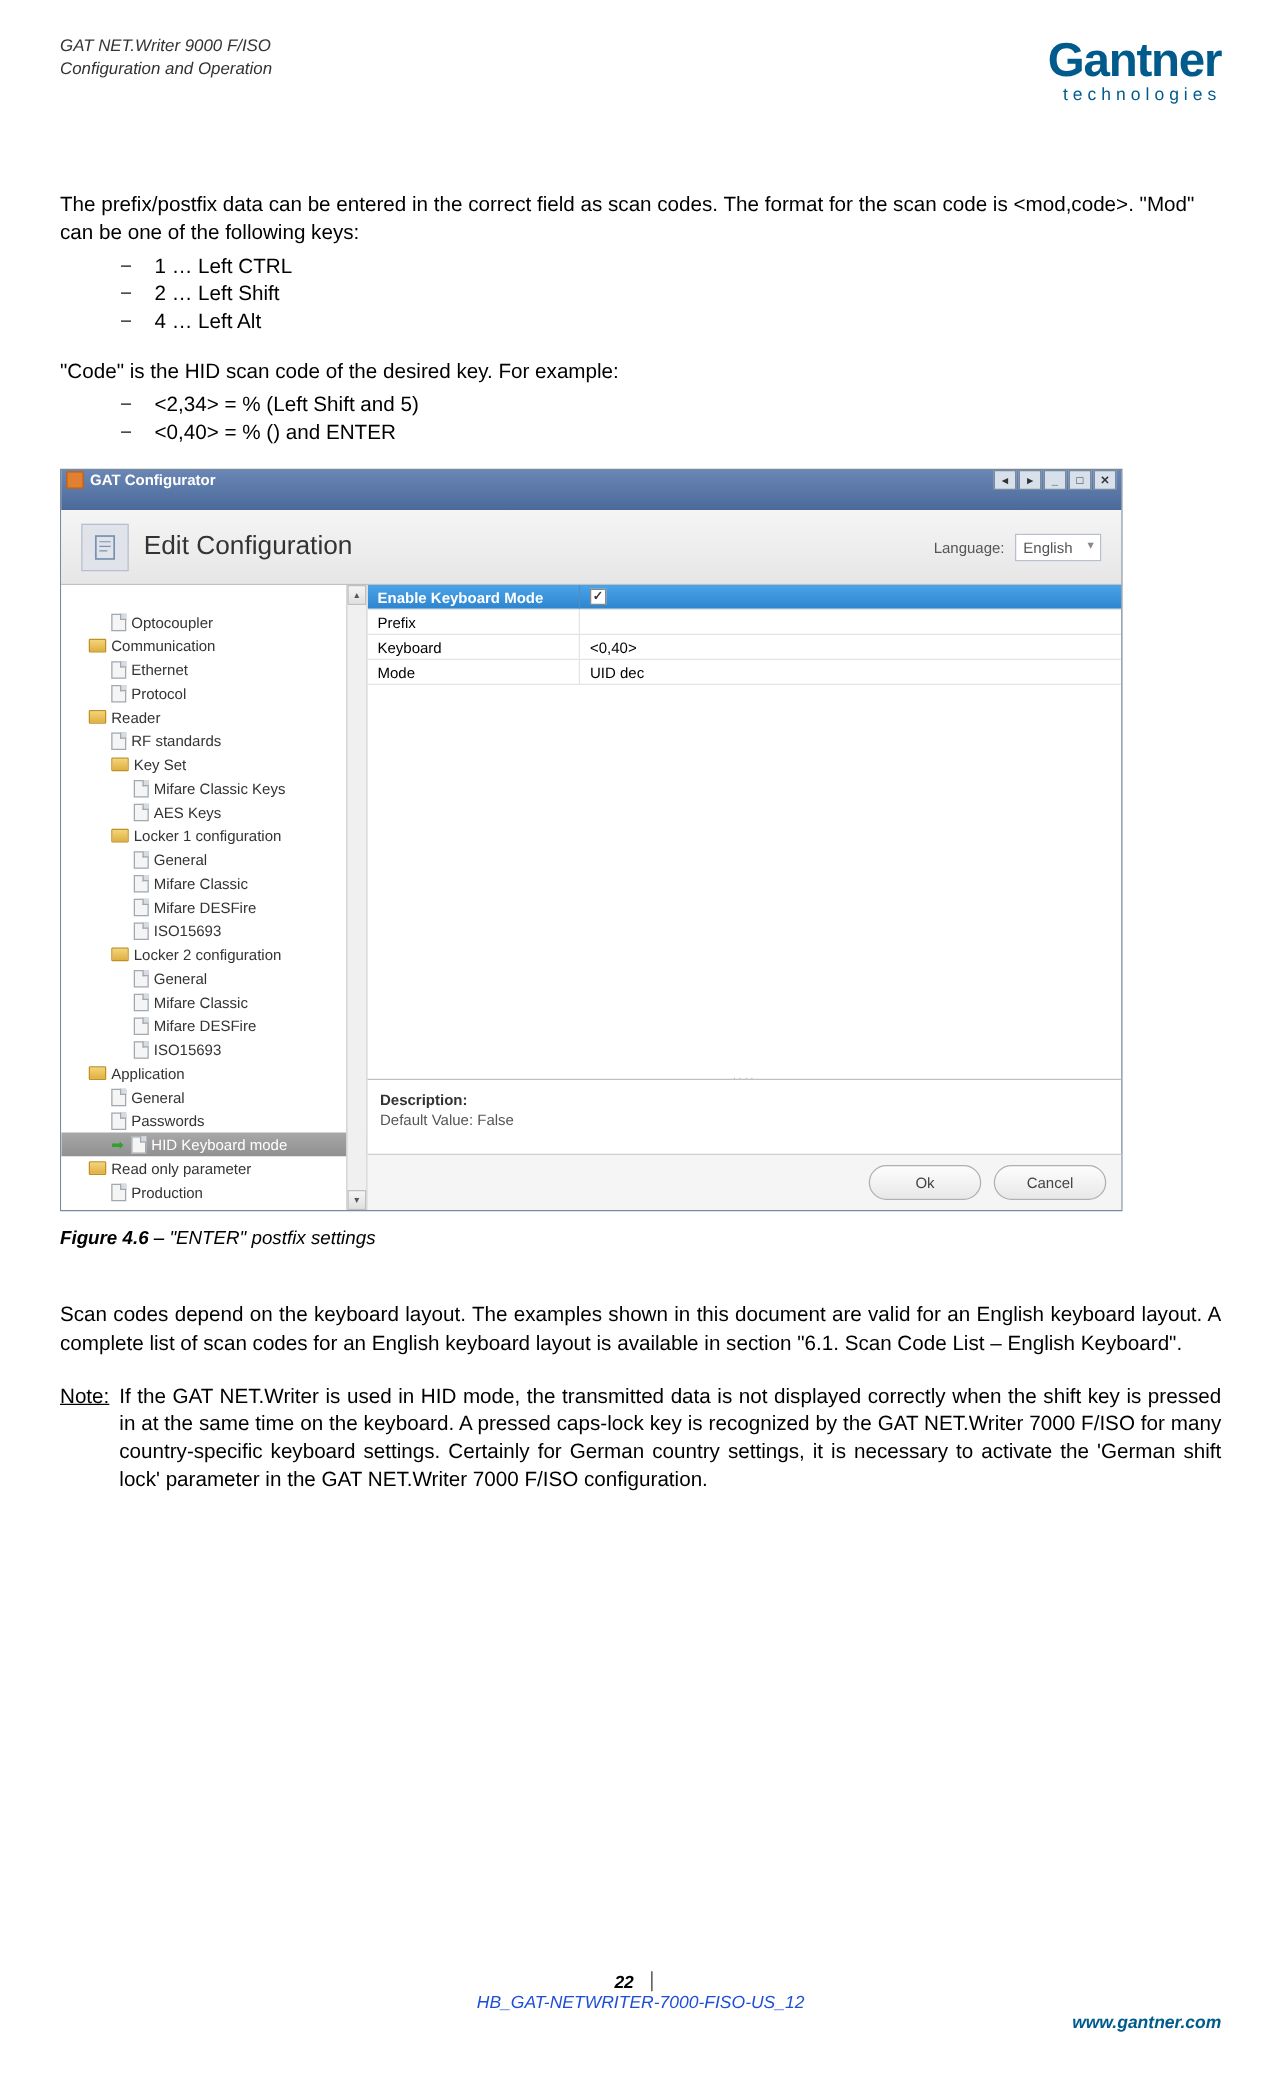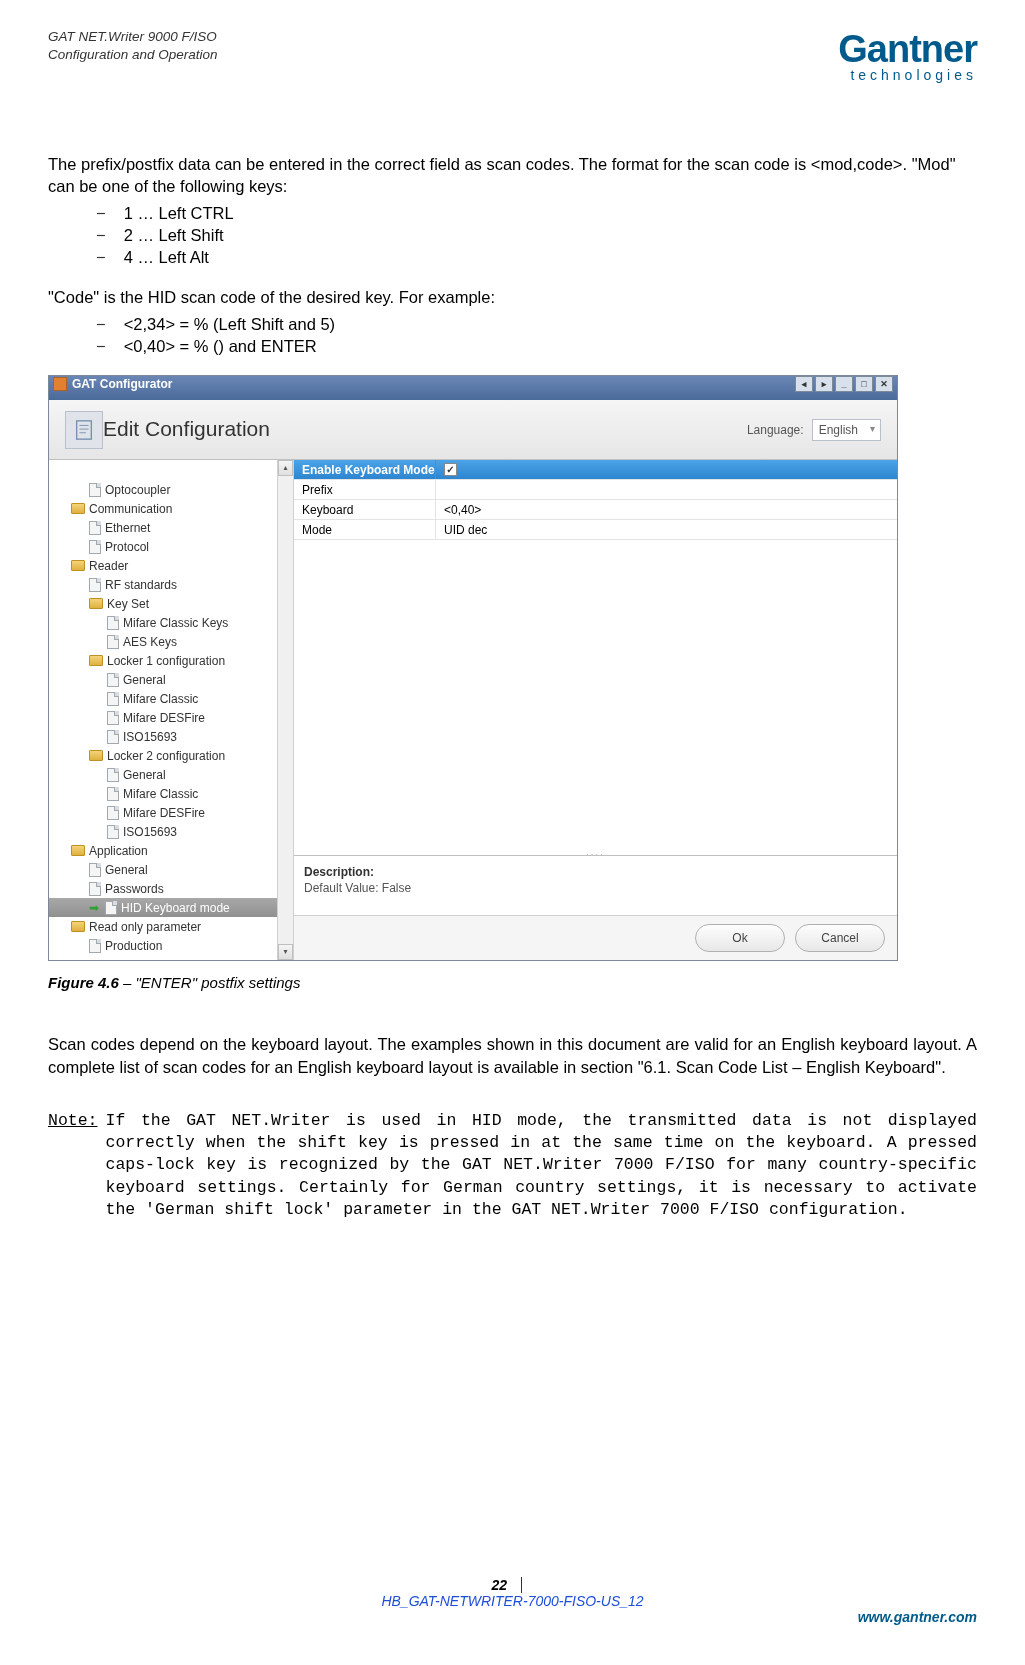--- a/index.html
+++ b/index.html
@@ -10,27 +10,27 @@
 .logo { text-align: right; }
 .logo-main { font-family: Arial, sans-serif; font-size: 38px; font-weight: 600; color: #005b8c; letter-spacing: -1px; }
 .logo-sub { font-size: 14px; color: #005b8c; letter-spacing: 4px; margin-top: -4px; }
 .content { font-size: 16.5px; line-height: 1.35; }
 .para { margin-bottom: 4px; }
 .ul { list-style: none; padding-left: 48px; margin-bottom: 18px; }
 .ul li::before { content: "−"; margin-right: 18px; color: #333; }
 .gap { margin-top: 18px; }
 .fig-wrap { margin-top: 14px; margin-bottom: 10px; }
 .app-window { width: 850px; border: 1px solid #7a8a9a; background: #fff; }
-.title-bar { background: linear-gradient(#6a86b5,#4a6a9a); height: 24px; display: flex; align-items: flex-start; justify-content: space-between; padding: 0 4px; color: #fff; font-size: 12px; font-weight: bold; }
+.title-bar { background: linear-gradient(#6a86b5,#4a6a9a); height: 24px; display: flex; align-items: flex-end; justify-content: space-between; padding: 16px 4px; color: #fff; font-size: 12px; font-weight: bold; }
 .tb-l { display: flex; align-items: center; gap: 5px; }
 .tb-icon { width: 14px; height: 14px; background: #e08030; border: 1px solid #b06020; }
 .tb-r { display: flex; gap: 2px; }
 .wbtn { width: 18px; height: 16px; background: #d8e0ec; border: 1px solid #7a8a9a; display: flex; align-items: center; justify-content: center; font-size: 9px; color: #333; }
 .ribbon { background: linear-gradient(#f5f5f5,#e6e6e6); height: 60px; display: flex; align-items: center; padding: 0 16px; border-bottom: 1px solid #c0c0c0; justify-content: space-between; }
-.rib-l { display: flex; align-items: center; }
+.rib-l { display: flex; align-items: center; gap: 12px; }
 .rib-icon { width: 38px; height: 38px; background: #e0e4ea; border: 1px solid #b8c0cc; display: flex; align-items: center; justify-content: center; }
 .rib-icon svg { width: 22px; height: 22px; }
 .rib-title { font-size: 21px; color: #333; font-family: "Segoe UI", Arial, sans-serif; }
 .lang { display: flex; align-items: center; gap: 8px; font-size: 12px; color: #555; }
 .lang-sel { border: 1px solid #b8c0cc; background: #fff; padding: 2px 22px 2px 6px; font-size: 12px; position: relative; }
 .lang-sel::after { content: "▾"; position: absolute; right: 5px; top: 2px; color: #888; font-size: 10px; }
 .app-body { display: flex; height: 500px; }
 .tree-pane { width: 245px; border-right: 1px solid #d0d0d0; overflow: hidden; position: relative; padding: 20px 0; background: #fff; }
 .tree { font-size: 12px; color: #333; }
 .tree-item { display: flex; align-items: center; height: 19px; padding-left: var(--ind,10px); gap: 4px; white-space: nowrap; }
@@ -39,33 +39,33 @@
 .ico-file { width: 12px; height: 14px; background: #f5f5f5; border: 1px solid #a0a8b0; position: relative; }
 .ico-file::after { content: ""; position: absolute; top: -1px; right: -1px; width: 4px; height: 4px; background: #d8dce2; border-left: 1px solid #a0a8b0; border-bottom: 1px solid #a0a8b0; }
 .arrow-r { color: #30a030; font-size: 12px; margin-right: 2px; }
 .scroll { position: absolute; right: 0; top: 0; bottom: 0; width: 16px; background: #f0f0f0; border-left: 1px solid #d0d0d0; }
 .scroll-btn { height: 16px; background: linear-gradient(#f5f5f5,#e0e0e0); border: 1px solid #c0c0c0; display: flex; align-items: center; justify-content: center; font-size: 8px; color: #555; }
 .scroll-btn.bot { position: absolute; bottom: 0; left: 0; right: 0; }
 .prop-pane { flex: 1; display: flex; flex-direction: column; }
 .prop-grid { flex: 1; overflow: auto; }
 .prop-row { display: flex; font-size: 12px; border-bottom: 1px solid #e4e4e4; height: 20px; align-items: center; }
 .prop-row.hdr-row { background: linear-gradient(#4ba3e8,#2d85d0); color: #fff; font-weight: bold; }
-.prop-label { width: 142px; padding-left: 8px; border-right: 1px solid #e4e4e4; height: 100%; display: flex; align-items: center; }
+.prop-label { width: 170px; padding-left: 8px; border-right: 1px solid #e4e4e4; height: 100%; display: flex; align-items: center; }
 .prop-row.hdr-row .prop-label { border-right: 1px solid #4a90c8; }
 .prop-val { flex: 1; padding-left: 8px; display: flex; align-items: center; }
 .cb { width: 13px; height: 13px; border: 1px solid #888; background: #fff; display: flex; align-items: center; justify-content: center; font-size: 10px; color: #333; }
 .desc-box { border-top: 1px solid #c0c0c0; padding: 8px 10px; font-size: 12px; color: #555; height: 60px; position: relative; }
 .desc-title { font-weight: bold; color: #333; }
 .grip { position: absolute; top: -4px; left: 50%; transform: translateX(-50%); width: 40px; height: 7px; display: flex; align-items: center; justify-content: center; cursor: ns-resize; }
 .grip::before { content: "····"; letter-spacing: 2px; color: #aaa; font-size: 8px; }
 .btn-bar { display: flex; justify-content: flex-end; gap: 10px; padding: 8px 12px; background: #f5f5f5; border-top: 1px solid #d0d0d0; }
 .dlg-btn { min-width: 90px; height: 28px; background: linear-gradient(#fdfdfd,#e8e8e8); border: 1px solid #b0b0b0; border-radius: 14px; font-size: 12px; color: #444; display: flex; align-items: center; justify-content: center; }
 .fig-cap { font-style: italic; font-weight: bold; font-size: 15px; margin-top: 12px; }
 .fig-cap .lt { font-weight: normal; }
-.note-block { display: flex; gap: 8px; margin-top: 32px; text-align: justify; font-family: Liberation Mono, monospace; }
+.note-block { display: flex; gap: 8px; margin-top: 20px; text-align: justify; }
 .note-lbl { text-decoration: underline; white-space: nowrap; }
 .footer { position: absolute; bottom: 40px; left: 0; right: 0; display: flex; align-items: center; padding: 0 48px; font-size: 14px; flex-direction: column; }
 .pg-num { font-weight: bold; font-style: italic; width: 30px; border-right: 1.5px solid #333; padding-right: 10px; margin-right: 12px; }
 .doc-id { font-style: italic; color: #1d4ed8; }
 .site { margin-left: auto; color: #005b8c; font-style: italic; font-weight: bold; }
 </style>
 </head>
 <body>
 
 <div class="page">

